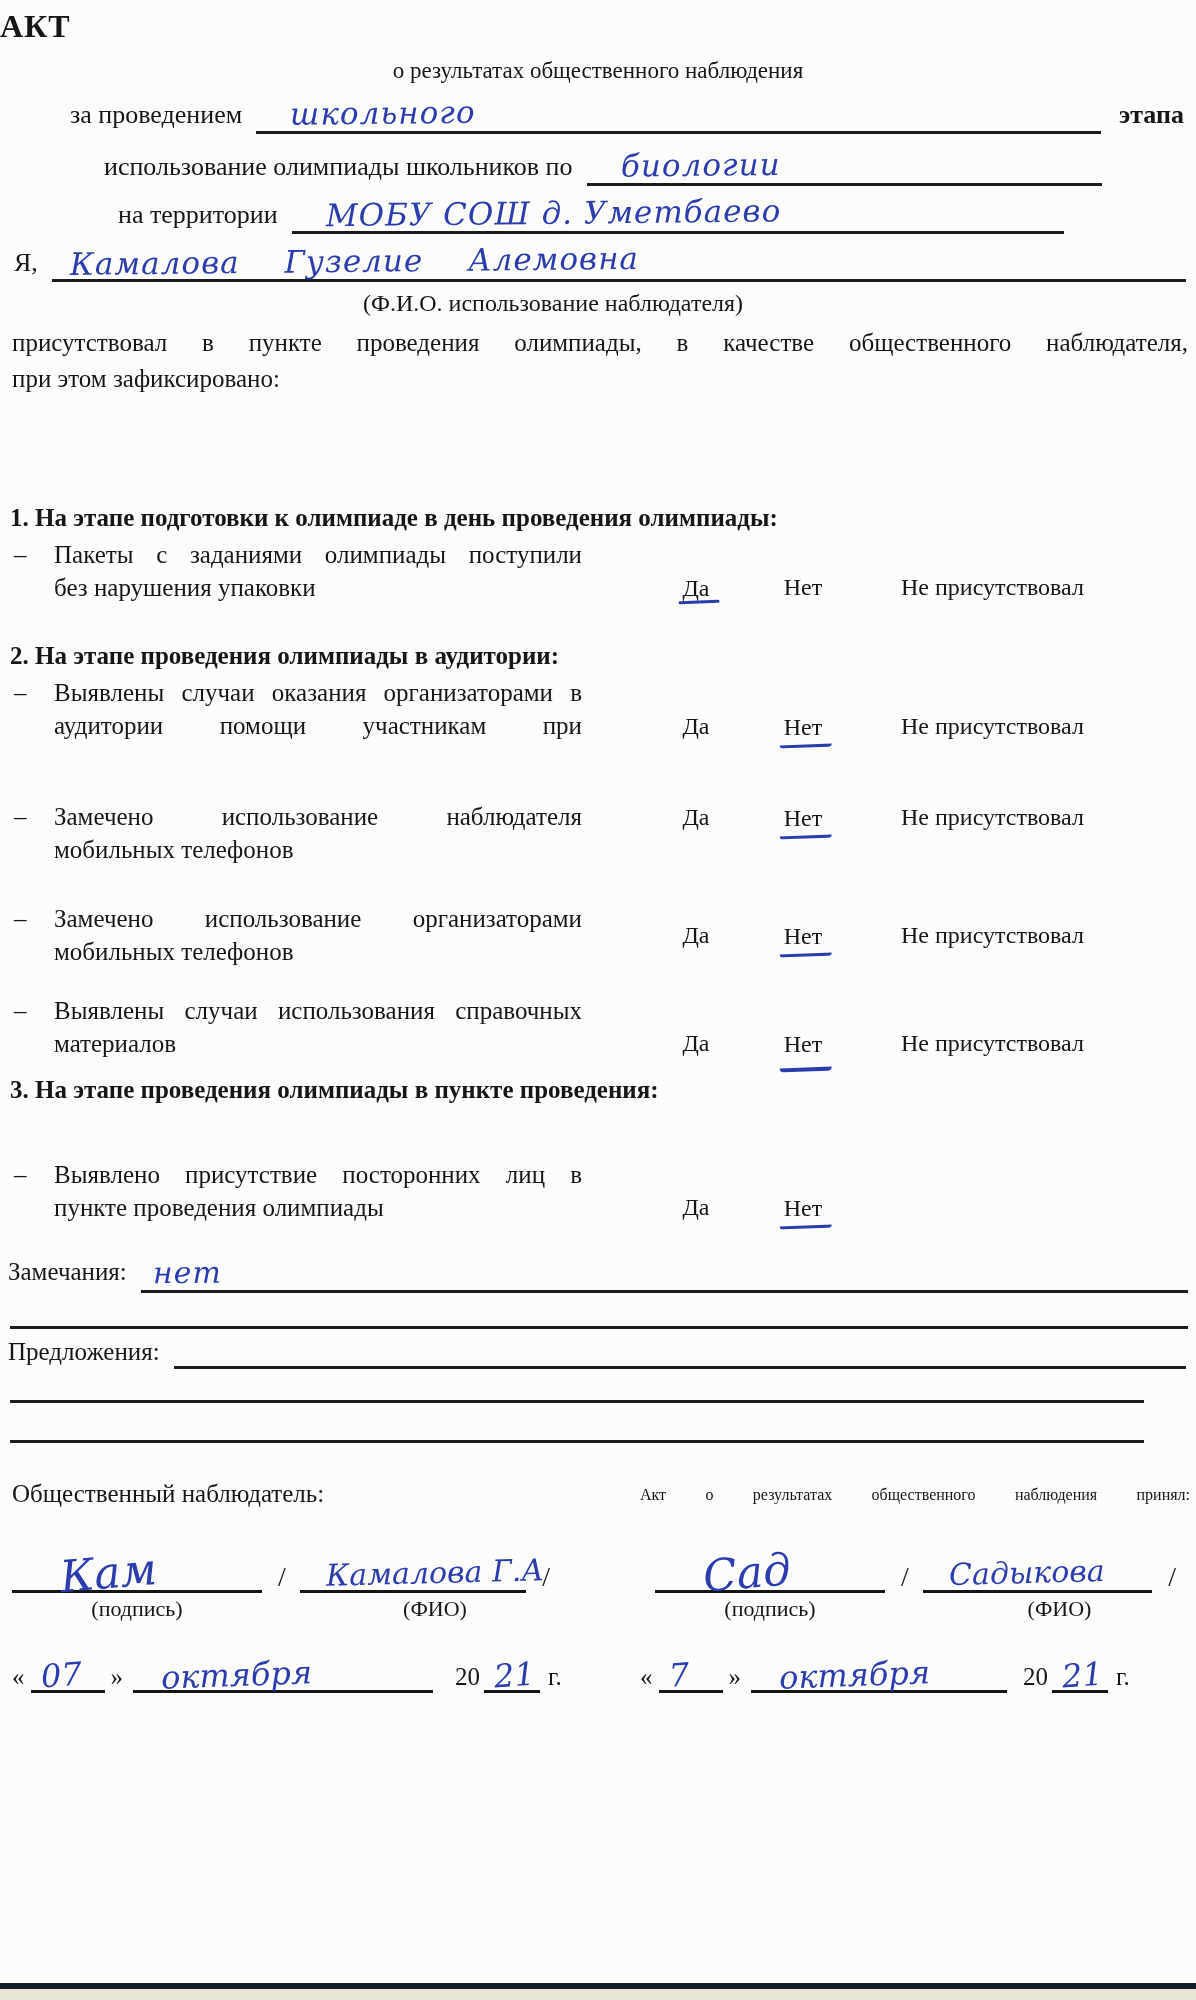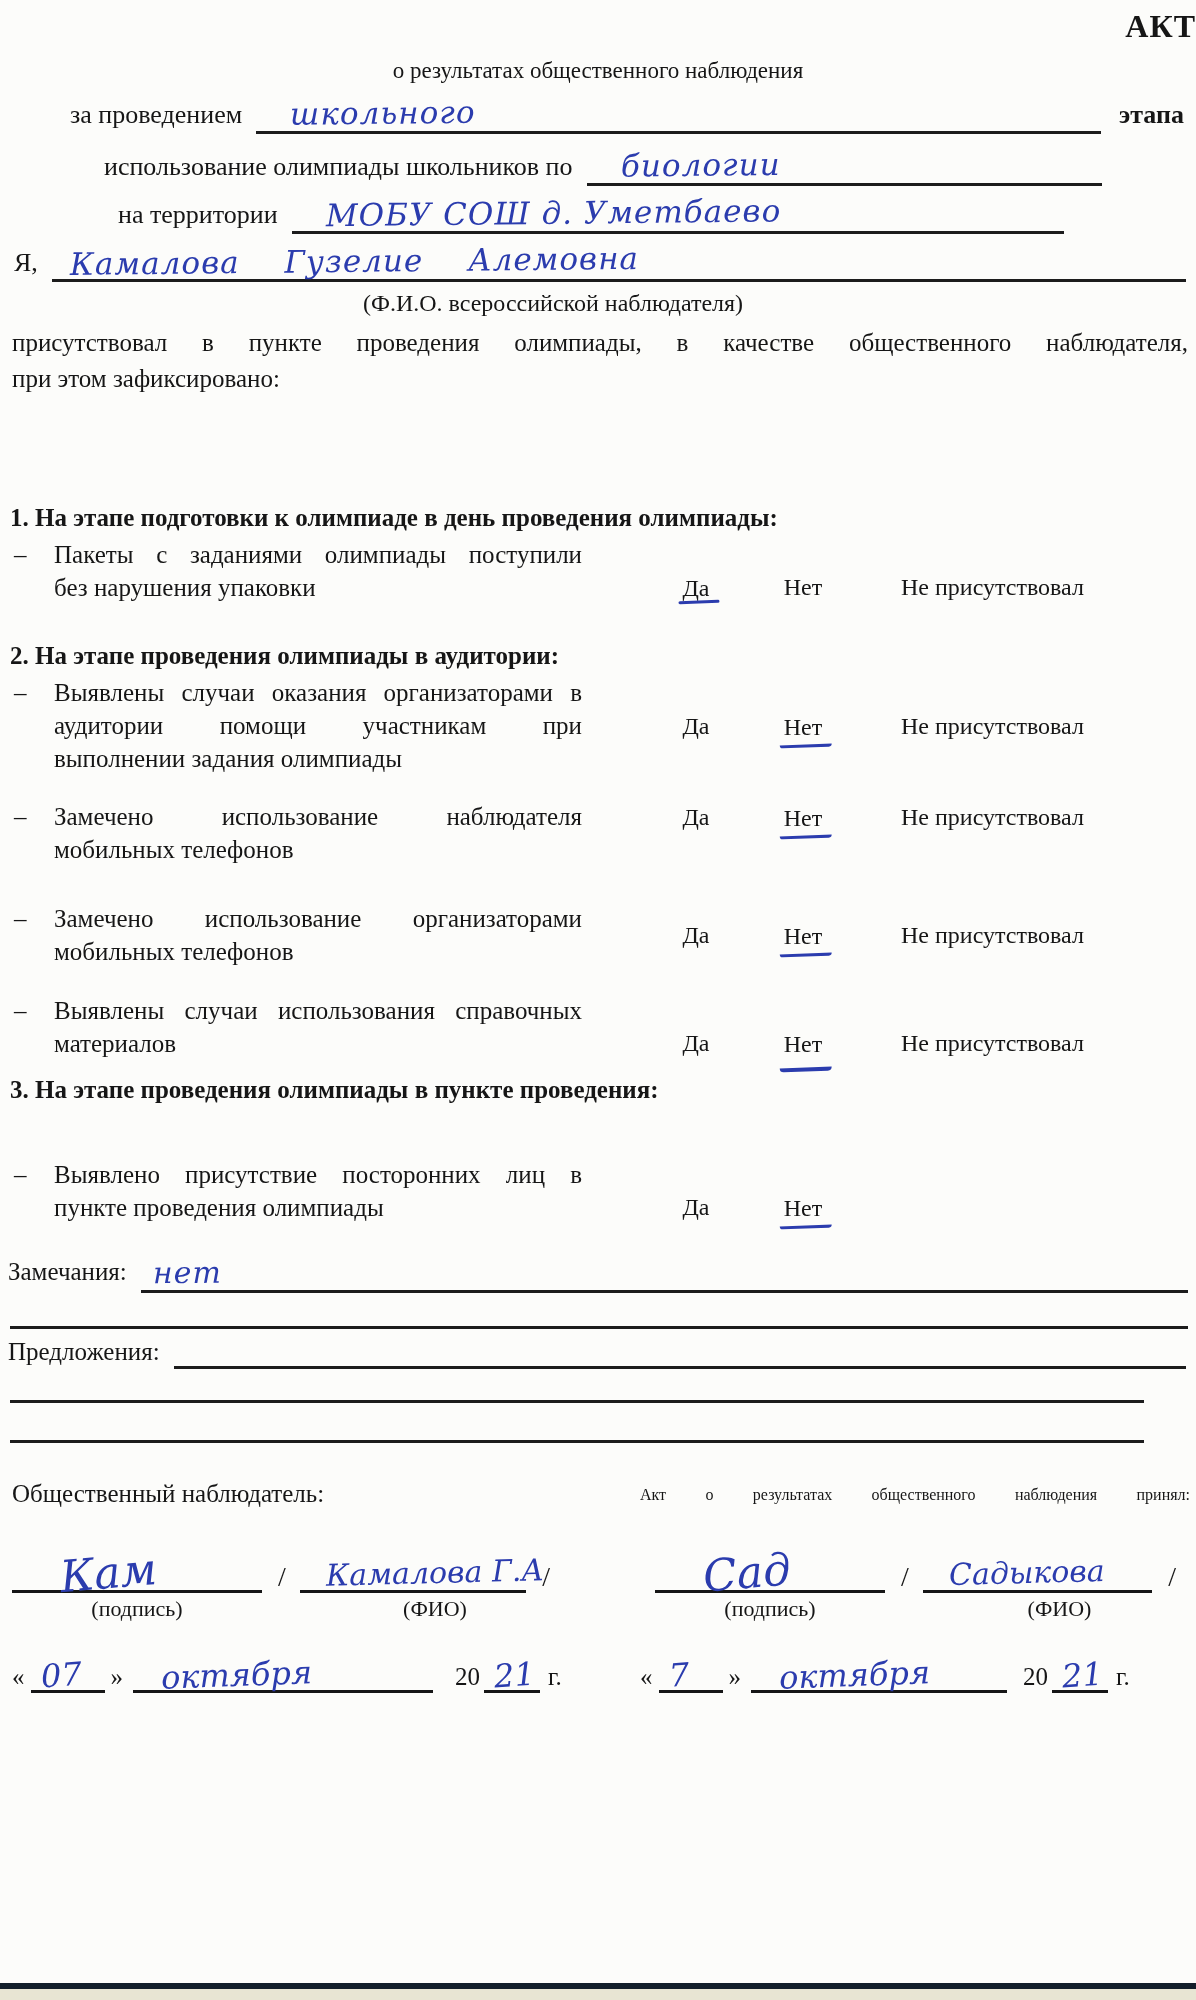--- a/index.html
+++ b/index.html
@@ -1,20 +1,20 @@
 <!DOCTYPE html>
 <html><head>
 <meta charset="utf-8">
 <style>
   html,body{margin:0;padding:0;background:#ffffff;}
   .page{position:relative;width:1196px;height:2000px;background:#fcfcfa;overflow:hidden;
         font-family:"Liberation Serif",serif;color:#161616;}
   .abs{position:absolute;}
   
-  .title{left:0;right:0;top:8px;text-align:right;font-weight:bold;font-size:32px;letter-spacing:1px;}
+  .title{left:0;right:0;top:8px;text-align:left;font-weight:bold;font-size:32px;letter-spacing:1px;}
   .subtitle{left:0;right:0;top:58px;text-align:center;font-size:23px;}
   
   .fill-row{display:flex;align-items:center;font-size:26px;}
   .pre{white-space:nowrap;padding-right:14px;padding-bottom:2px;}
   .post{white-space:nowrap;padding-left:18px;padding-bottom:2px;font-weight:bold;}
   .fill{flex:1;border-bottom:3px solid #1c1c1c;position:relative;}
   .hw{font-family:"DejaVu Serif",serif;font-style:italic;color:#2b3cae;}
   .fill .hw{display:inline-block;font-size:31px;line-height:30px;padding:0 0 3px 34px;
             transform:rotate(-0.6deg);letter-spacing:1px;white-space:nowrap;}
   .row1{left:70px;right:12px;top:98px;}
@@ -116,21 +116,21 @@
 
   <div class="abs fill-row row3">
     <span class="pre">на территории</span>
     <span class="fill"><span class="hw">МОБУ СОШ д. Уметбаево</span></span>
   </div>
 
   <div class="abs fill-row row4">
     <span class="pre">Я,</span>
     <span class="fill"><span class="hw">Камалова Гузелие Алемовна</span></span>
   </div>
-  <div class="abs fio-caption">(Ф.И.О. всероссийской наблюдателя)</div>
+  <div class="abs fio-caption">(Ф.И.О. использование наблюдателя)</div>
 
   <div class="abs intro">
     <div class="jline">присутствовал в пункте проведения олимпиады, в качестве общественного наблюдателя,</div>
     <div>при этом зафиксировано:</div>
   </div>
 
   <div class="abs h h1">1. На этапе подготовки к олимпиаде в день проведения олимпиады:</div>
 
   <div class="abs item o-bot" style="top:538px;height:66px;">
     <span class="bullet">–</span>
@@ -145,21 +145,20 @@
     </div>
   </div>
 
   <div class="abs h h2">2. На этапе проведения олимпиады в аудитории:</div>
 
   <div class="abs item" style="top:676px;height:99px;">
     <span class="bullet">–</span>
     <div class="stmt">
       <span class="ln jline">Выявлены случаи оказания организаторами в</span>
       <span class="ln jline">аудитории помощи участникам при</span>
-      <span class="ln">выполнении задания олимпиады</span>
     </div>
     <div class="opts">
       <span class="opt yes">Да</span>
       <span class="opt no sel s-mid">Нет</span>
       <span class="opt np">Не присутствовал</span>
     </div>
   </div>
 
   <div class="abs item o-top" style="top:800px;height:66px;">
     <span class="bullet">–</span>

